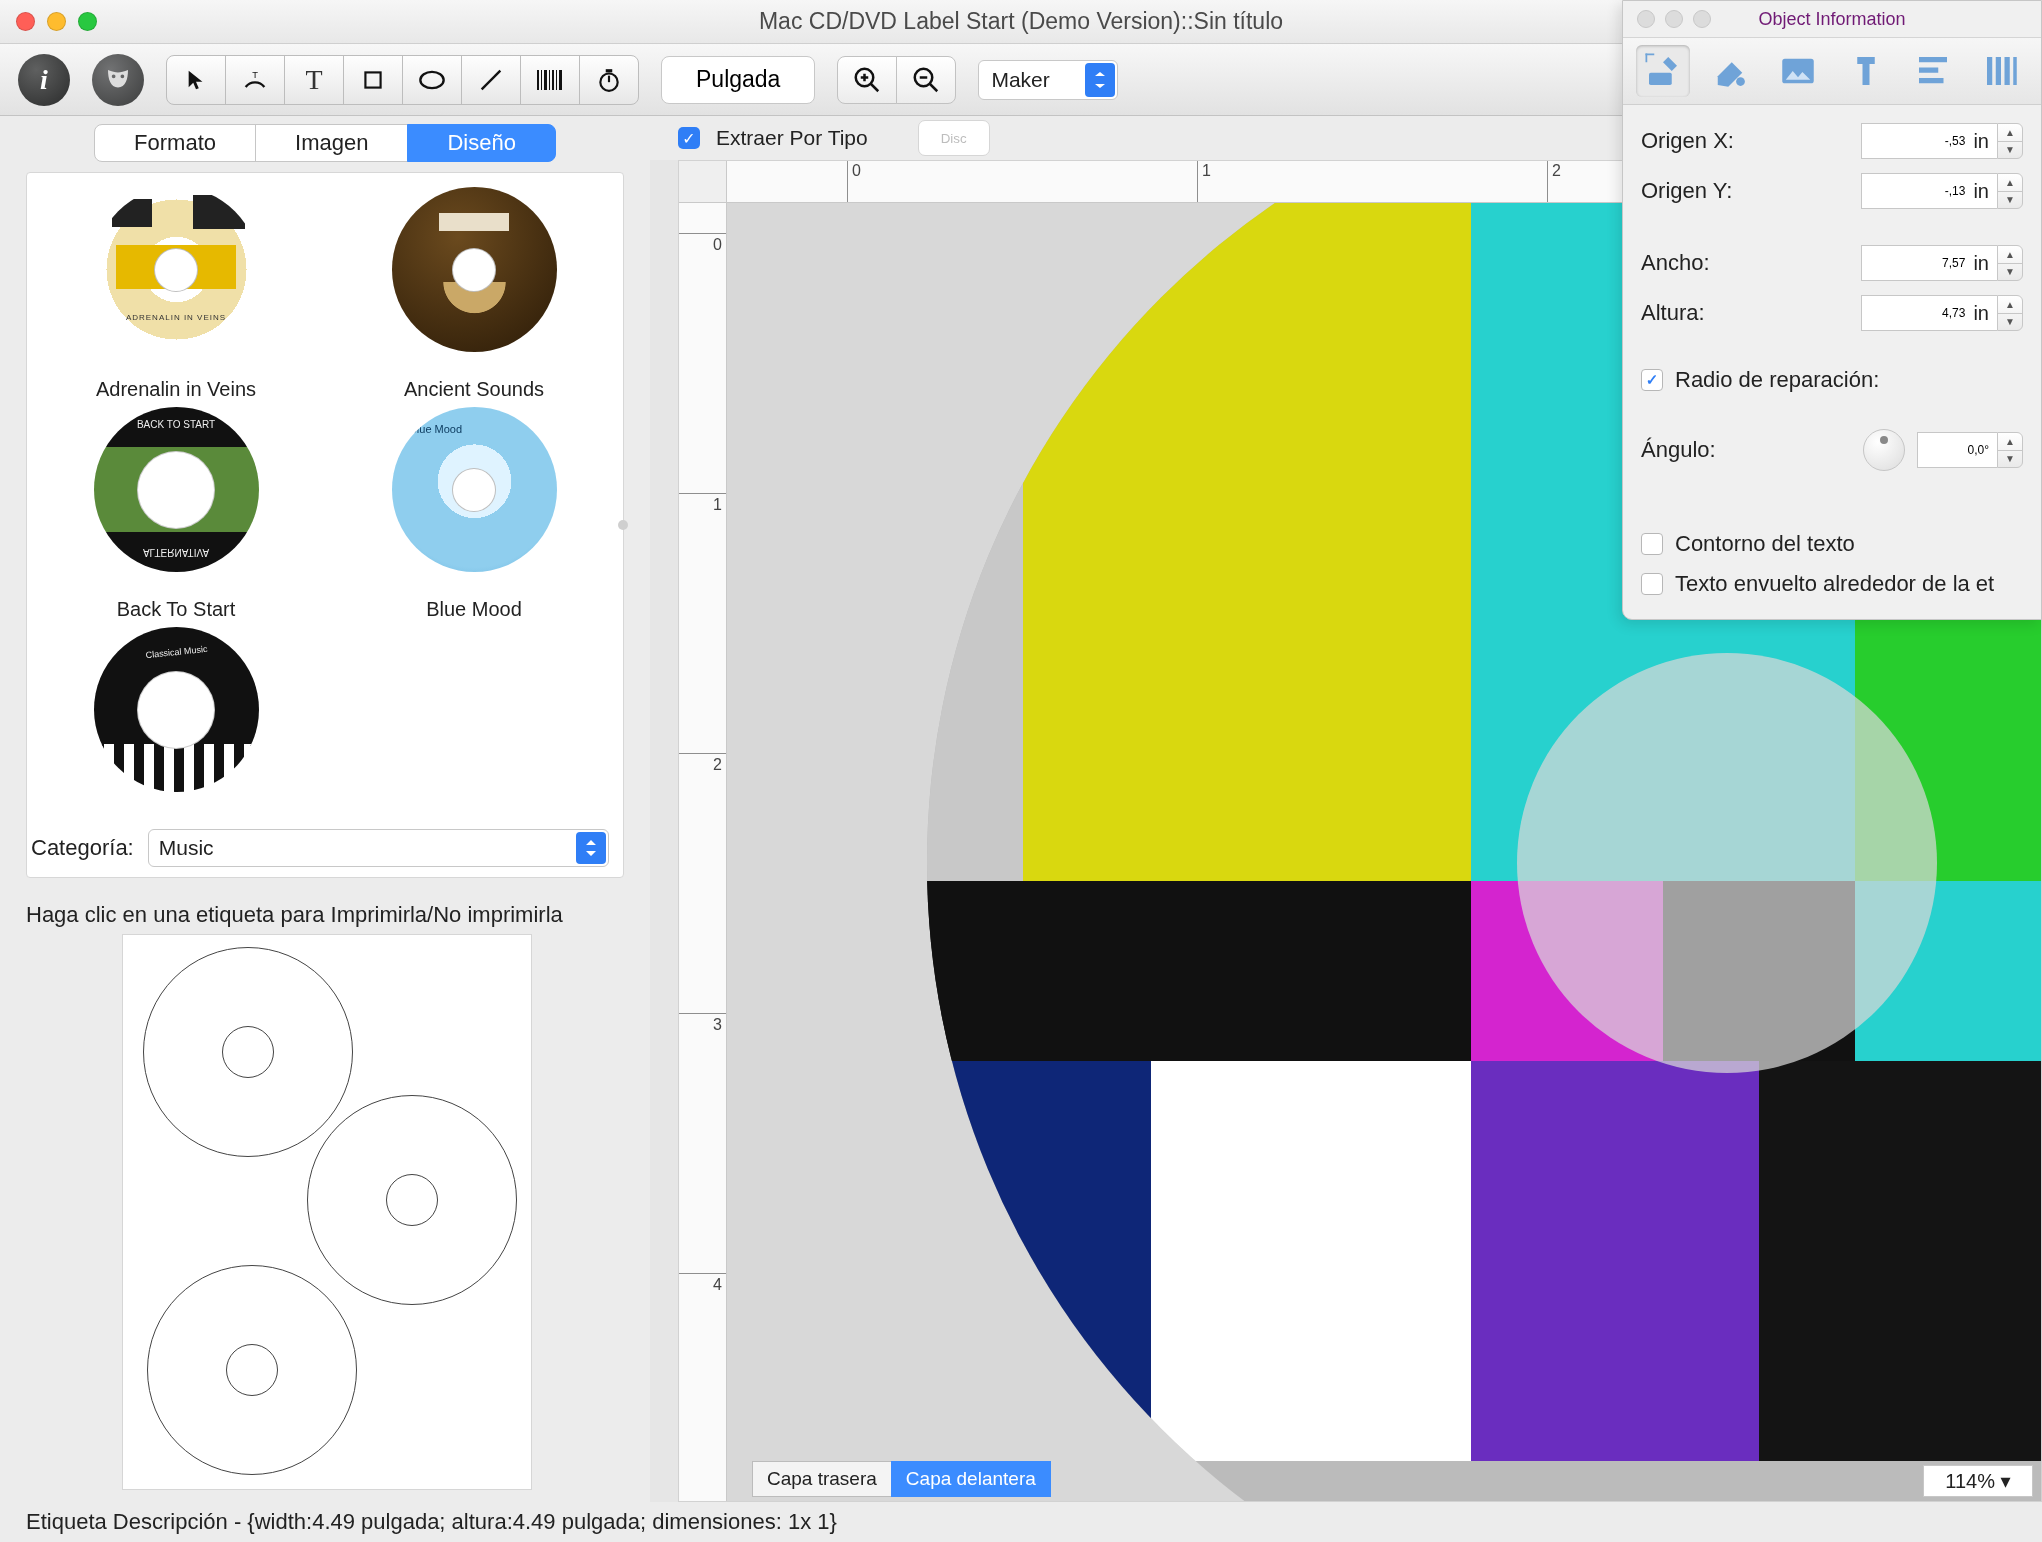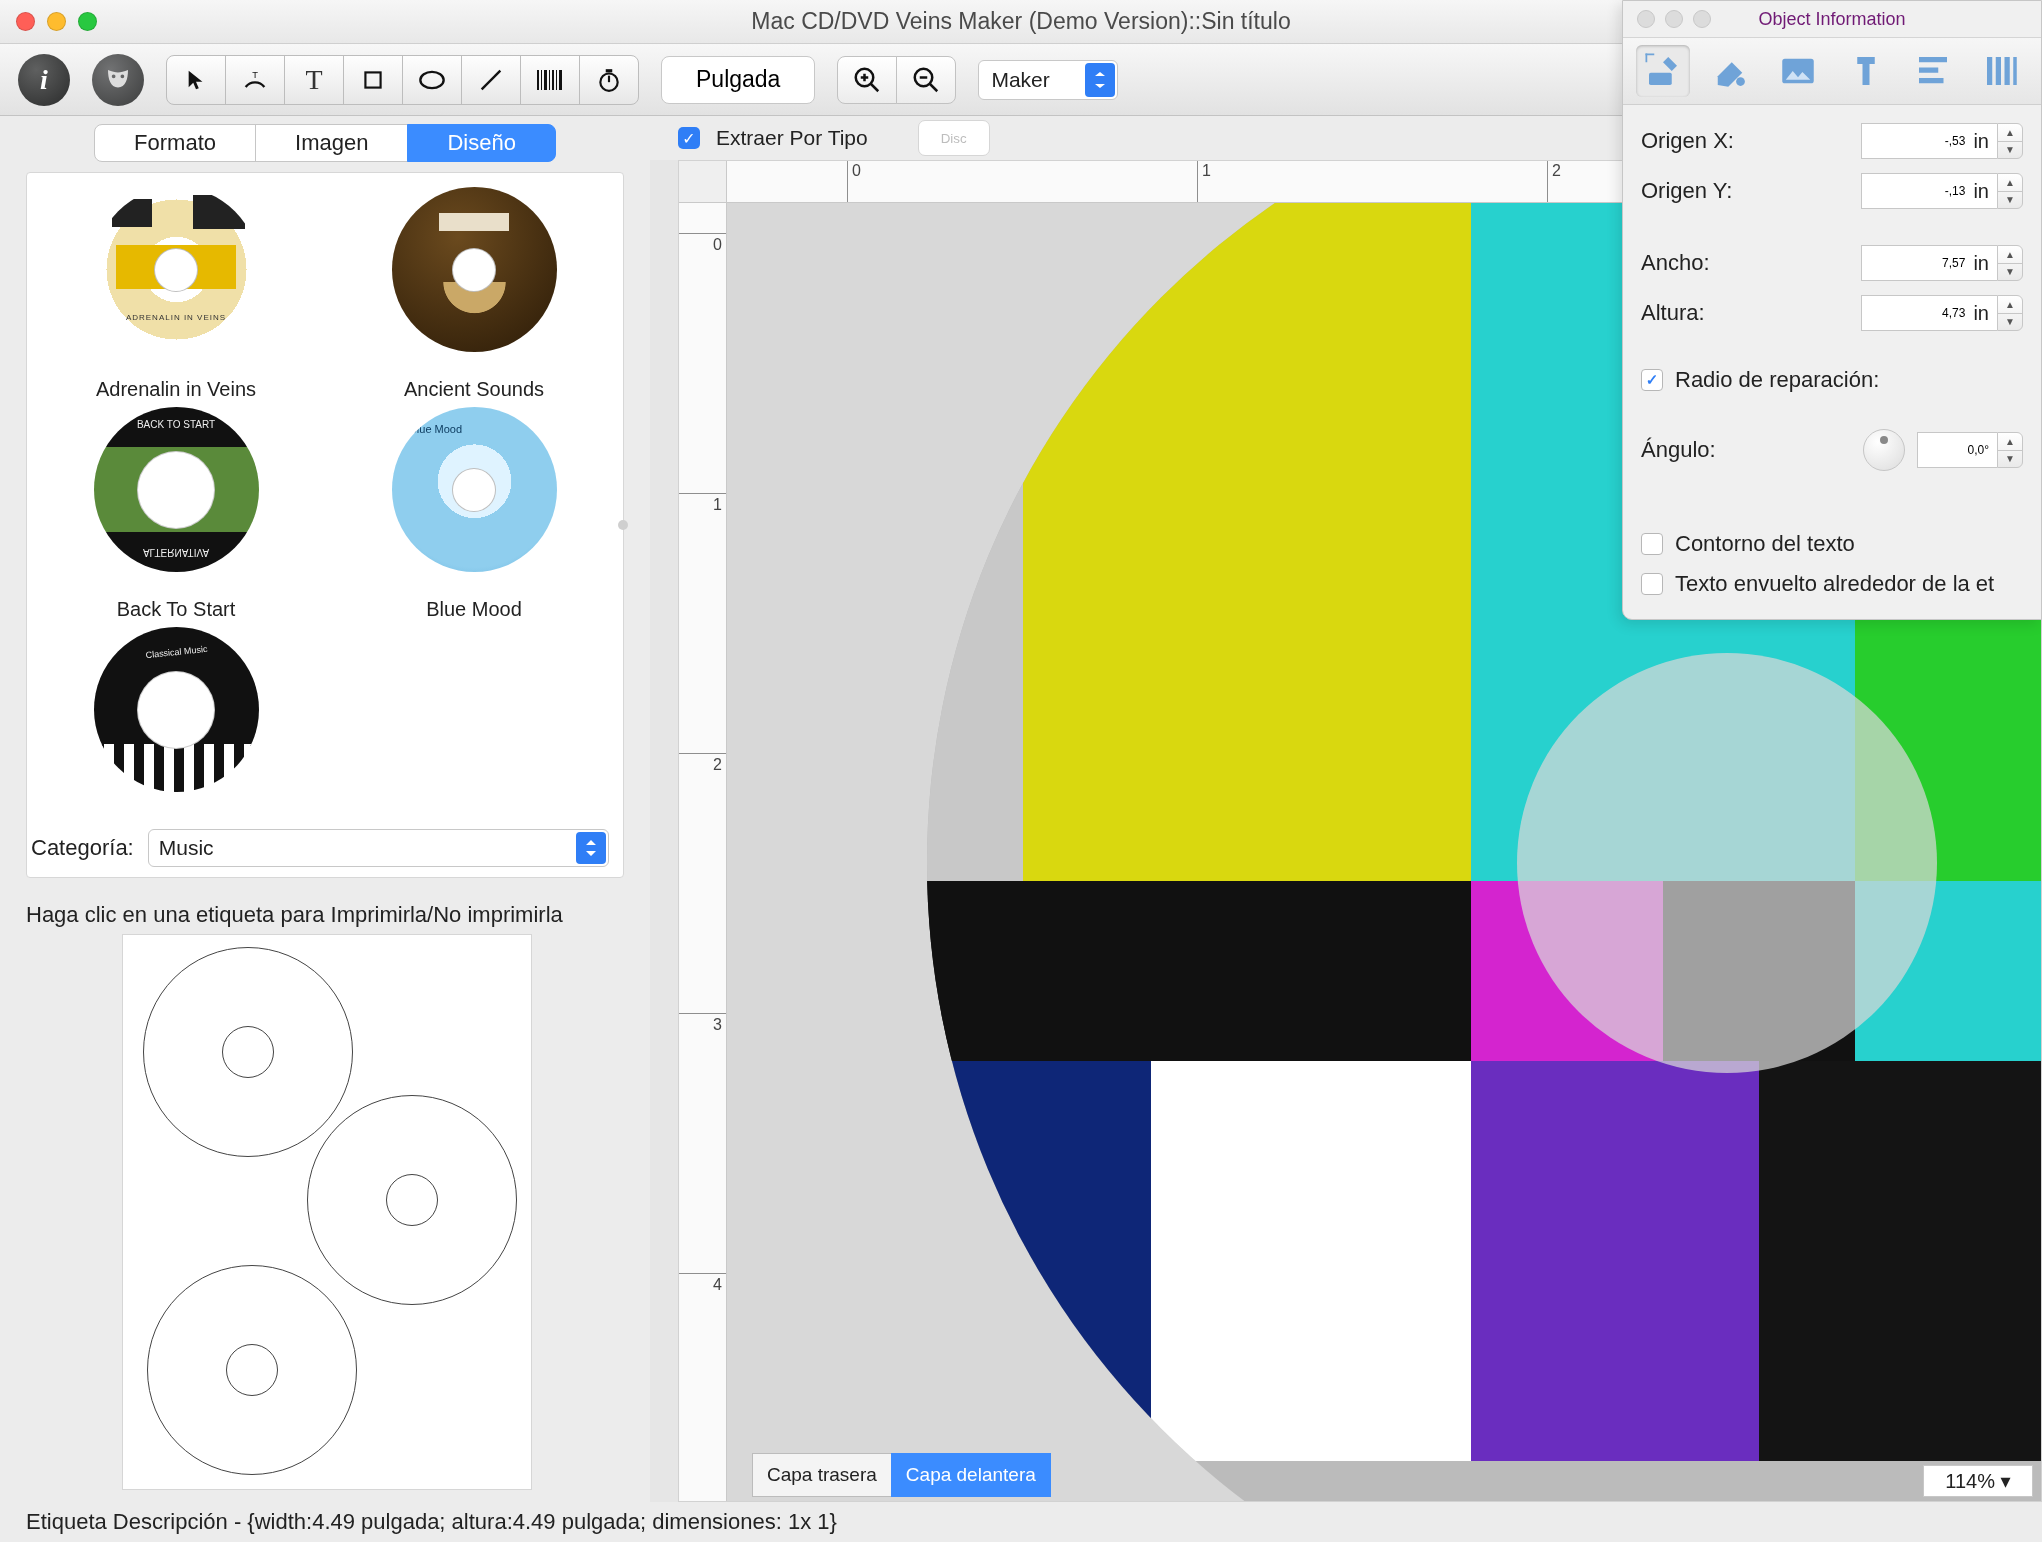--- a/index.html
+++ b/index.html
@@ -68,21 +68,21 @@
   .big-disc .row{ position:absolute; left:0; right:0;}
   .big-disc .row1{ top:0; height:818px; display:flex;}
   .big-disc .row1 div{ height:100%;}
   .big-disc .row2{ top:818px; height:180px; background:#111;}
   .big-disc .row2b{ top:818px; height:180px; display:flex;}
   .big-disc .row2b div{height:100%;}
   .big-disc .row3{ top:998px; height:400px; display:flex;}
   .big-disc .row3 div{height:100%;}
   .big-disc .center-hole{ position:absolute; width:420px; height:420px; border-radius:50%; background:rgba(216,216,216,0.72); left:50%; top:50%; transform:translate(-50%,-50%); }
   .layer-tabs{ position:absolute; left:74px; bottom:4px; display:flex; font-size:19px;}
-  .layer-tabs div{ height:44px; padding:0 14px; border:1px solid #bcbcbc; background:#f4f4f4; display:flex; align-items:center; margin-left:-1px;}
+  .layer-tabs div{ height:36px; padding:0 14px; border:1px solid #bcbcbc; background:#f4f4f4; display:flex; align-items:center; margin-left:-1px;}
   .layer-tabs div.active{ background:#3b8cff; color:#fff; border-color:#3b8cff;}
   .zoom-readout{ position:absolute; right:8px; bottom:4px; height:32px; width:110px; background:#fff; border:1px solid #c7c7c7; display:flex; align-items:center; justify-content:center; font-size:20px;}
   
   .inspector{ position:absolute; top:0; right:0; width:420px; background:#f0f0f0; border:1px solid #c6c6c6; border-radius:0 0 0 10px; box-shadow:-3px 4px 14px rgba(0,0,0,.12); z-index:50;}
   .insp-title{ height:36px; display:flex; align-items:center; position:relative; color:#701a75; font-size:18px;}
   .insp-title .dots{ display:flex; gap:10px; margin-left:14px;}
   .insp-title .dots span{width:18px;height:18px;border-radius:50%;background:#dcdcdc;border:1px solid #c8c8c8;}
   .insp-title .t{ position:absolute; left:0; right:0; text-align:center; pointer-events:none;}
   .insp-tabs{ height:68px; background:linear-gradient(#f6f6f6,#e6e6e6); border-top:1px solid #d5d5d5; border-bottom:1px solid #cfcfcf; display:flex; align-items:center; justify-content:space-around; padding:0 6px;}
   .insp-tabs .it{ width:54px; height:52px; display:flex; align-items:center; justify-content:center; color:#4f86c9; border-radius:6px;}
@@ -105,21 +105,21 @@
 </style>
 </head>
 <body>
 
 <div class="titlebar">
   <div class="traffic">
     <div class="dot red"></div>
     <div class="dot yellow"></div>
     <div class="dot green"></div>
   </div>
-  <div class="title-center">Mac CD/DVD Veins Maker (Demo Version)::Sin título</div>
+  <div class="title-center">Mac CD/DVD Label Start (Demo Version)::Sin título</div>
 </div>
 
 <div class="toolbar">
   <div class="tbicon">i</div>
   <div class="tbicon mask">
     <svg width="30" height="30" viewBox="0 0 24 24">
         <path fill="#ddd" d="M4 4c0 7 2 14 8 14s8-7 8-14c-3 1-6 2-8 2S7 5 4 4zm3 5a1.5 1.5 0 113 0 1.5 1.5 0 01-3 0zm7 0a1.5 1.5 0 113 0 1.5 1.5 0 01-3 0zm-5 5c1 2 5 2 6 0-1 .5-5 .5-6 0z"></path>
       </svg>
   </div>
 

